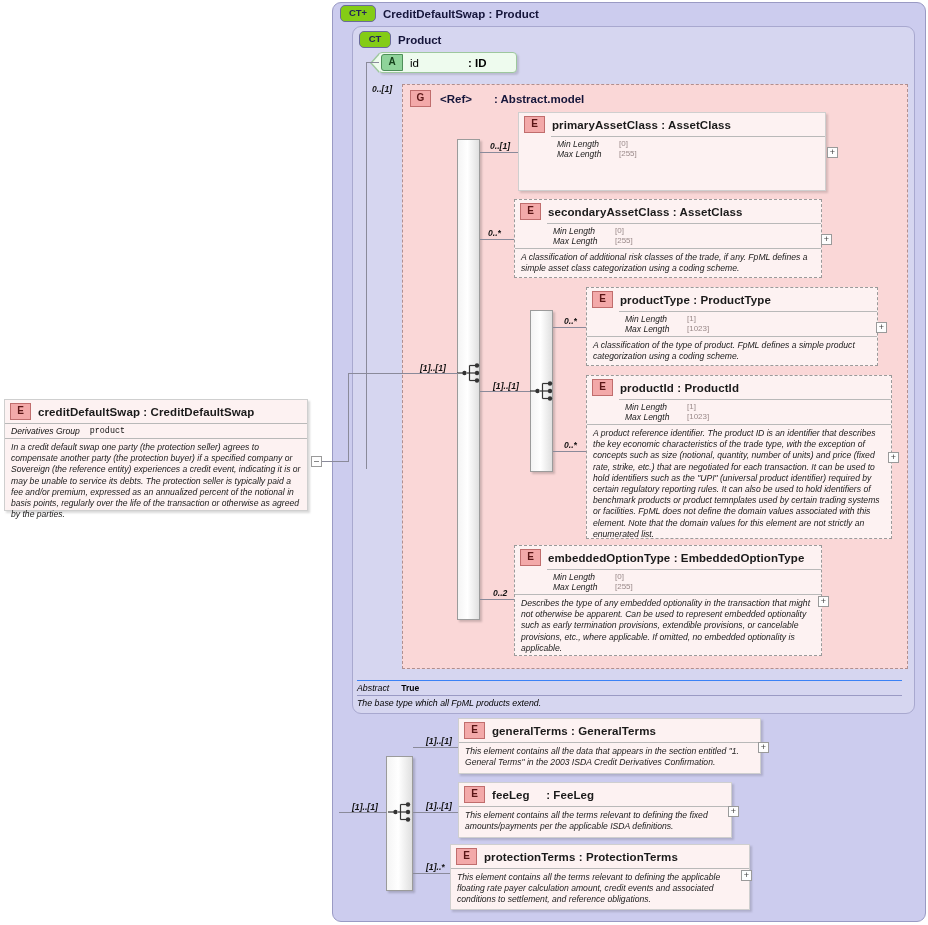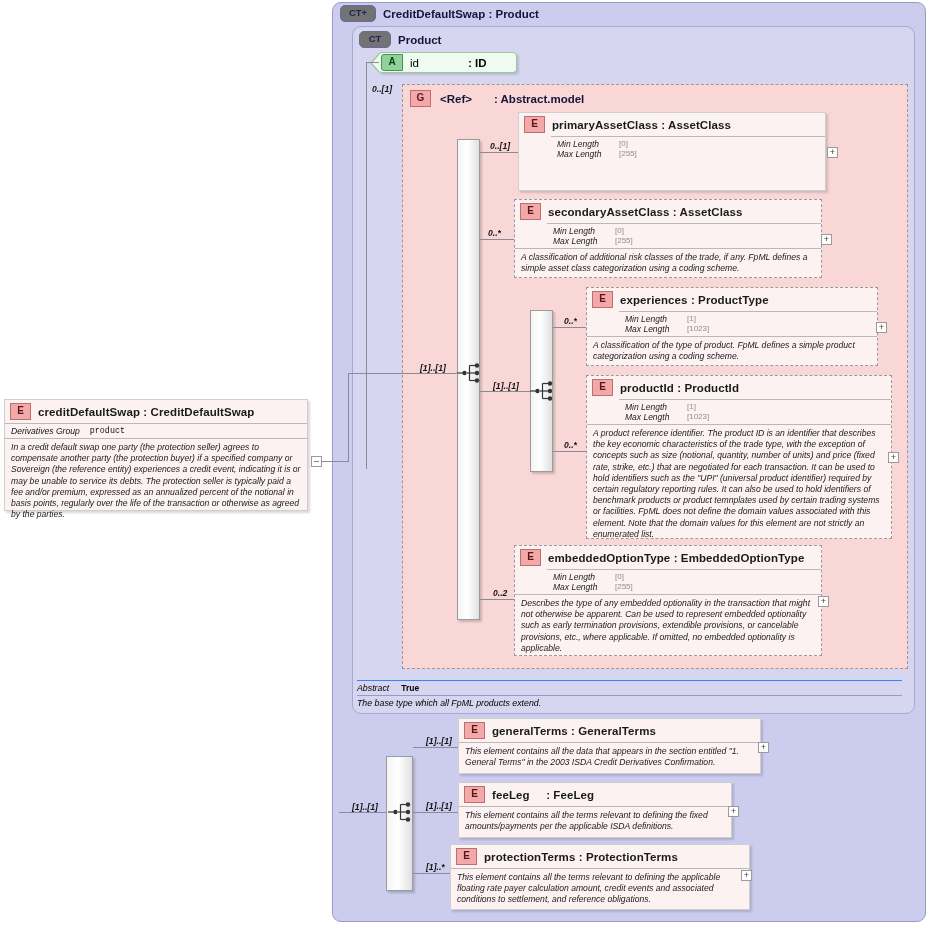--- a/index.html
+++ b/index.html
@@ -11,21 +11,21 @@
   .ct-outer{background:#ccccee;border:1px solid #9a9ac4;border-radius:9px;}
   .ct-inner{background:#d6d6f0;border:1px solid #a8a8cf;border-radius:9px;}
 
   
   .grp-panel{background:#fad7d7;border:1px dashed #b08f8f;}
 
   
   .badge{display:inline-block;text-align:center;font-size:9px;font-weight:bold;
          line-height:12px;vertical-align:middle;}
   .b-ct{width:30px;height:15px;line-height:14px;border:1px solid #6a6a9c;
-        border-radius:5px;background:#737373;color:#22225a;font-size:9.5px;}
+        border-radius:5px;background:#84cc16;color:#22225a;font-size:9.5px;}
   .b-ct-plus{width:34px;}
   .b-a{width:20px;height:15px;line-height:14px;background:#8fd39a;
        border:1px solid #4e8f59;color:#14401b;font-size:10px;
        border-radius:3px 0 0 3px;}
   .b-e{width:19px;height:15px;line-height:14px;background:#f3a9a9;
        border:1px solid #c06d6d;color:#5a1616;font-size:10px;}
   .b-g{width:19px;height:15px;line-height:14px;background:#f3a9a9;
        border:1px solid #c06d6d;color:#5a1616;font-size:10px;}
 
   
@@ -183,21 +183,21 @@
   <circle cx="21" cy="3.5" r="2.2" fill="#333"></circle>
   <circle cx="21" cy="11" r="2.2" fill="#333"></circle>
   <circle cx="21" cy="18.5" r="2.2" fill="#333"></circle>
 </svg>
 <div class="abs card" style="left:493px;top:381px;">[1]..[1]</div>
 <div class="abs ln lnh" style="left:480px;top:391px;width:50px;"></div>
 
 <div class="abs ebox dashed" style="left:586px;top:287px;width:292px;height:79px;">
   <div class="ebox-hdr">
     <span class="badge b-e">E</span>
-    <span class="ttl">experiences : ProductType</span>
+    <span class="ttl">productType : ProductType</span>
   </div>
   <div class="ebox-facets">
     <div class="facet-row">
         <span class="facet-name">Min Length</span>
         <span class="facet-val">[1]</span>
       </div>
     <div class="facet-row">
         <span class="facet-name">Max Length</span>
         <span class="facet-val">[1023]</span>
       </div>

